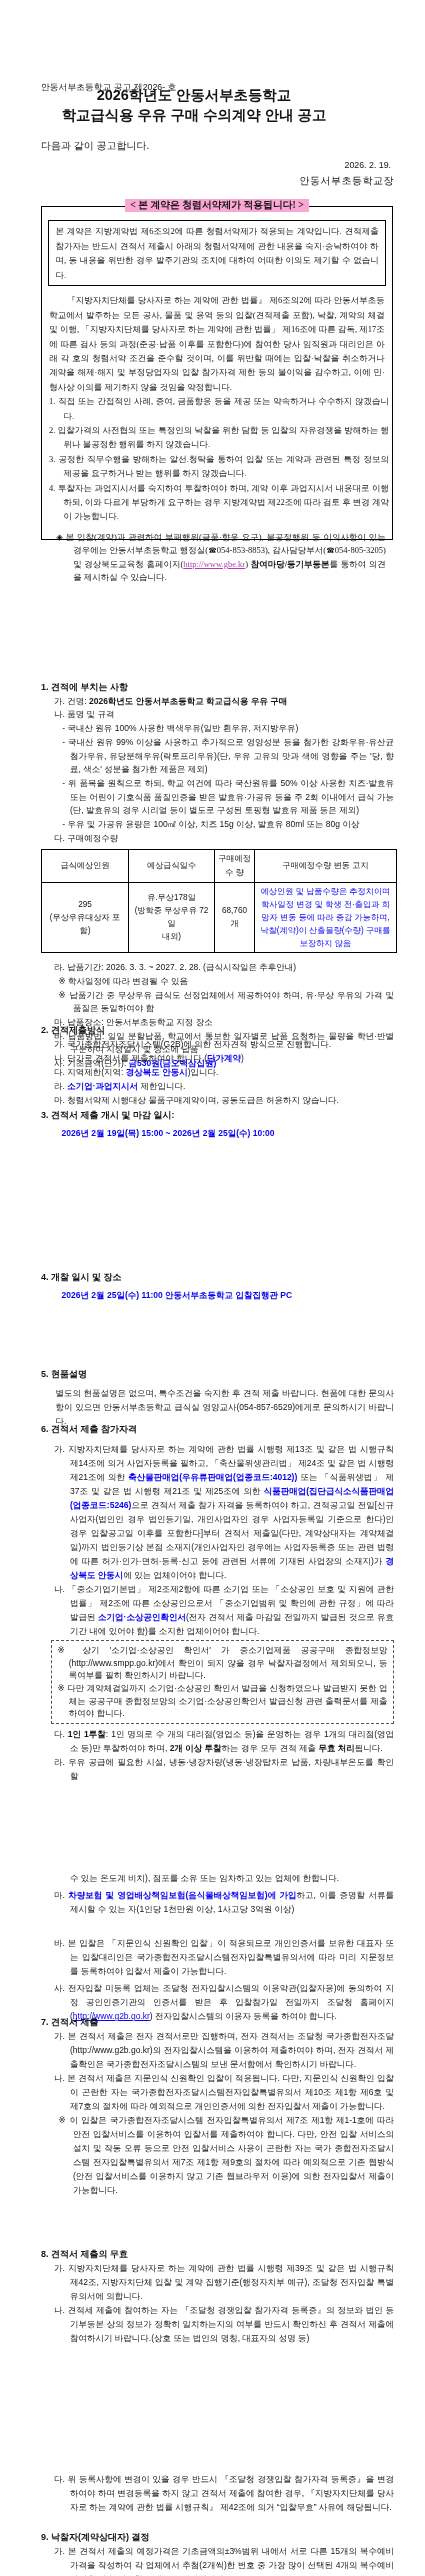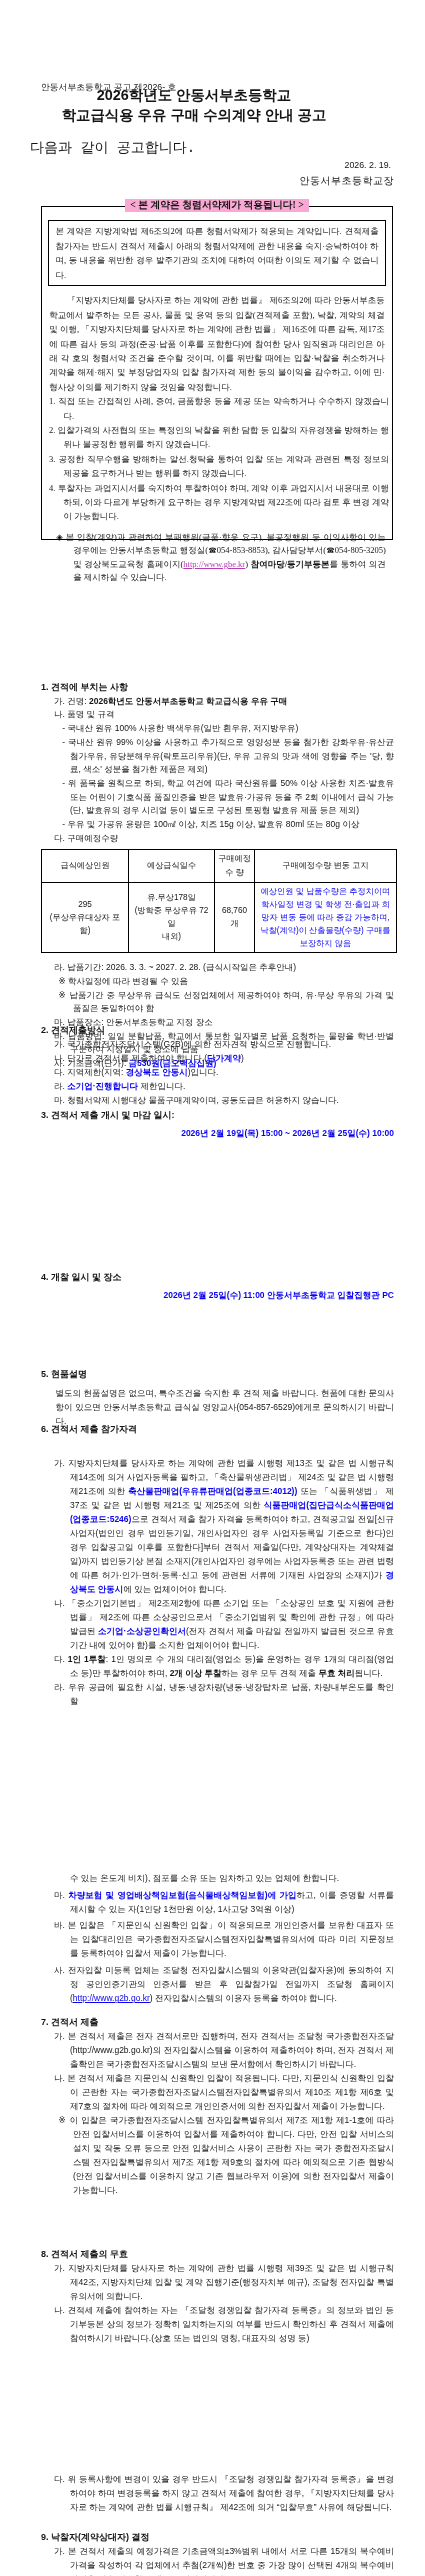--- a/index.html
+++ b/index.html
@@ -11,27 +11,27 @@
   .h{font-weight:bold;font-size:9px;}
   .li{padding-left:29px;text-indent:-16px;text-align:justify;}
   .dash{padding-left:29px;text-indent:-7.7px;text-align:justify;}
   .note{padding-left:32px;text-indent:-14.4px;text-align:justify;}
   .ind28{padding-left:14.4px;text-align:justify;}
   .ind40{padding-left:20.6px;}
   .b{font-weight:bold;}
   .blue{color:#0903f1;font-weight:bold;}
   .link{color:#b43bb4;text-decoration:underline;}
   .linkb{color:#0903f1;text-decoration:underline;}
-  .mt8{margin-top:4.1px;text-align:right;}
+  .mt8{margin-top:4.1px;}
   .mt10{margin-top:5.2px;}
 
   #doc-number{top:82px;left:41px;font-size:8.8px;}
   #doc-title{top:86px;left:0;width:388px;text-align:center;font-weight:bold;
              font-size:14.4px;line-height:19.6px;}
-  #announce{top:139px;left:30px;font-size:14px;font-family:Liberation Mono, monospace;}
+  #announce{top:139px;left:41px;font-size:10px;}
   #doc-date{top:160px;right:35px;font-size:8.8px;}
   #signer{top:174px;right:32px;font-size:10px;letter-spacing:0.5px;}
 
   
   #integrity{top:206px;left:41px;width:350px;height:332px;border:1.5px solid #000;
              font-family:"Liberation Serif","DejaVu Serif",serif;font-size:8.5px;}
   .bigbox-title{position:absolute;top:-8.2px;left:50%;transform:translateX(-50%);
                 background:#f9a8d4;padding:0 5.2px;font-weight:bold;font-size:9.8px;white-space:nowrap;}
   .innerbox{margin:13.4px 6.2px 0;border:1px solid #000;padding:3.1px 6.2px;
             line-height:14.4px;text-align:justify;}
@@ -130,51 +130,55 @@
     <div class="li">마. 납품장소: 안동서부초등학교 지정 장소</div>
     <div class="li">바. 납품방법: 일일 분할납품, 학교에서 통보한 일자별로 납품 요청하는 물량을 학년·반별 구분하여 지정일시 및 장소에 납품</div>
     <div class="li"><span>사. 기초금액(단가): </span><span class="blue">금530원(금오백삼십원)</span></div>
   </div>
 
   <div class="sec" id="sec2">
     <div class="h">2. 견적제출방식</div>
     <div class="li">가. 국가종합전자조달시스템(G2B)에 의한 전자견적 방식으로 진행합니다.</div>
     <div class="li"><span>나. 단가로 견적서를 제출하여야 합니다.(</span><span class="blue">단가계약</span><span>)</span></div>
     <div class="li"><span>다. 지역제한(지역: </span><span class="blue">경상북도 안동시</span><span>)입니다.</span></div>
-    <div class="li"><span>라. </span><span class="blue">소기업·진행합니다</span><span> 제한입니다.</span></div>
+    <div class="li"><span>라. </span><span class="blue">소기업·과업지시서</span><span> 제한입니다.</span></div>
     <div class="li">마. 청렴서약제 시행대상 물품구매계약이며, 공동도급은 허용하지 않습니다.</div>
   </div>
 
   <div class="sec" id="sec3">
     <div class="h">3. 견적서 제출 개시 및 마감 일시:</div>
     <div class="ind40 blue mt8">2026년 2월 19일(목) 15:00 ~ 2026년 2월 25일(수) 10:00</div>
   </div>
 
   <div class="sec" id="sec4">
     <div class="h">4. 개찰 일시 및 장소</div>
     <div class="ind40 blue mt8">2026년 2월 25일(수) 11:00 안동서부초등학교 입찰집행관 PC</div>
   </div>
 
   <div class="sec" id="sec5">
     <div class="h">5. 현품설명</div>
     <div class="ind28 mt10">별도의 현품설명은 없으며, 특수조건을 숙지한 후 견적 제출 바랍니다. 현품에 대한 문의사항이 있으면 안동서부초등학교 급식실 영양교사(054-857-6529)에게로 문의하시기 바랍니다.</div>
   </div>
 
   <div class="sec" id="sec6a">
-    <div class="h" style="margin-bottom:20px;">6. 견적서 제출 참가자격</div>
+    <div class="h" style="margin-bottom:6px;">6. 견적서 제출 참가자격</div>
     <div class="li"><span>가. 지방자치단체를 당사자로 하는 계약에 관한 법률 시행령 제13조 및 같은 법 시행규칙 제14조에 의거 사업자등록을 필하고, 「축산물위생관리법」 제24조 및 같은 법 시행령 제21조에 의한 </span><span class="blue">축산물판매업(우유류판매업(업종코드:4012))</span><span> 또는 「식품위생법」 제37조 및 같은 법 시행령 제21조 및 제25조에 의한 </span><span class="blue">식품판매업(집단급식소식품판매업(업종코드:5246)</span><span>으로 견적서 제출 참가 자격을 등록하여야 하고, 견적공고일 전일[신규사업자(법인인 경우 법인등기일, 개인사업자인 경우 사업자등록일 기준으로 한다)인 경우 입찰공고일 이후를 포함한다]부터 견적서 제출일(다만, 계약상대자는 계약체결일)까지 법인등기상 본점 소재지(개인사업자인 경우에는 사업자등록증 또는 관련 법령에 따른 허가·인가·면허·등록·신고 등에 관련된 서류에 기재된 사업장의 소재지)가 </span><span class="blue">경상북도 안동시</span><span>에 있는 업체이어야 합니다.</span></div>
     <div class="li"><span>나. 「중소기업기본법」 제2조제2항에 따른 소기업 또는 「소상공인 보호 및 지원에 관한 법률」 제2조에 따른 소상공인으로서 「중소기업범위 및 확인에 관한 규정」에 따라 발급된 </span><span class="blue">소기업·소상공인확인서</span><span>(전자 견적서 제출 마감일 전일까지 발급된 것으로 유효기간 내에 있어야 함)를 소지한 업체이어야 합니다.</span></div>
+    <div class="dashedbox">
+      <div class="nb">※ 상기 '소기업·소상공인 확인서' 가 중소기업제품 공공구매 종합정보망 (http://www.smpp.go.kr)에서 확인이 되지 않을 경우 낙찰자결정에서 제외되오니, 등록여부를 필히 확인하시기 바랍니다.</div>
+      <div class="nb">※ 다만 계약체결일까지 소기업·소상공인 확인서 발급을 신청하였으나 발급받지 못한 업체는 공공구매 종합정보망의 소기업·소상공인확인서 발급신청 관련 출력문서를 제출하여야 합니다.</div>
+    </div>
     <div class="li"><span>다. </span><span class="b">1인 1투찰</span><span>: 1인 명의로 수 개의 대리점(영업소 등)을 운영하는 경우 1개의 대리점(영업소 등)만 투찰하여야 하며, </span><span class="b">2개 이상 투찰</span><span>하는 경우 모두 견적 제출 </span><span class="b">무효 처리</span><span>됩니다.</span></div>
     <div class="li">라. 우유 공급에 필요한 시설, 냉동·냉장차량(냉동·냉장탑차로 납품, 차량내부온도를 확인할</div>
   </div>
 
   <div class="sec" id="sec6b">
     <div style="padding-left:29px;">수 있는 온도계 비치), 점포를 소유 또는 임차하고 있는 업체에 한합니다.</div>
     <div class="li" style="margin-top:3.1px;"><span>마. </span><span class="blue">차량보험 및 영업배상책임보험(음식물배상책임보험)에 가입</span><span>하고, 이를 증명할 서류를 제시할 수 있는 자(1인당 1천만원 이상, 1사고당 3억원 이상)</span></div>
-    <div class="li" style="margin-top:2px;">바. 본 입찰은 「지문인식 신원확인 입찰」이 적용되므로 개인인증서를 보유한 대표자 또는 입찰대리인은 국가종합전자조달시스템전자입찰특별유의서에 따라 미리 지문정보를 등록하여야 입찰서 제출이 가능합니다.</div>
+    <div class="li" style="margin-top:20px;">바. 본 입찰은 「지문인식 신원확인 입찰」이 적용되므로 개인인증서를 보유한 대표자 또는 입찰대리인은 국가종합전자조달시스템전자입찰특별유의서에 따라 미리 지문정보를 등록하여야 입찰서 제출이 가능합니다.</div>
     <div class="li" style="margin-top:3.1px;"><span>사. 전자입찰 미등록 업체는 조달청 전자입찰시스템의 이용약관(입찰자용)에 동의하여 지정 공인인증기관의 인증서를 받은 후 입찰참가일 전일까지 조달청 홈페이지(</span><span class="linkb">http://www.g2b.go.kr</span><span>) 전자입찰시스템의 이용자 등록을 하여야 합니다.</span></div>
   </div>
 
   <div class="sec" id="sec7">
     <div class="h">7. 견적서 제출</div>
     <div class="li">가. 본 견적서 제출은 전자 견적서로만 집행하며, 전자 견적서는 조달청 국가종합전자조달 (http://www.g2b.go.kr)의 전자입찰시스템을 이용하여 제출하여야 하며, 전자 견적서 제출확인은 국가종합전자조달시스템의 보낸 문서함에서 확인하시기 바랍니다.</div>
     <div class="li">나. 본 견적서 제출은 지문인식 신원확인 입찰이 적용됩니다. 다만, 지문인식 신원확인 입찰이 곤란한 자는 국가종합전자조달시스템전자입찰특별유의서 제10조 제1항 제6호 및 제7호의 절차에 따라 예외적으로 개인인증서에 의한 전자입찰서 제출이 가능합니다.</div>
     <div class="note">※ 이 입찰은 국가종합전자조달시스템 전자입찰특별유의서 제7조 제1항 제1-1호에 따라 안전 입찰서비스를 이용하여 입찰서를 제출하여야 합니다. 다만, 안전 입찰 서비스의 설치 및 작동 오류 등으로 안전 입찰서비스 사용이 곤란한 자는 국가 종합전자조달시스템 전자입찰특별유의서 제7조 제1항 제9호의 절차에 따라 예외적으로 기존 웹방식(안전 입찰서비스를 이용하지 않고 기존 웹브라우저 이용)에 의한 전자입찰서 제출이 가능합니다.</div>
   </div>
 

